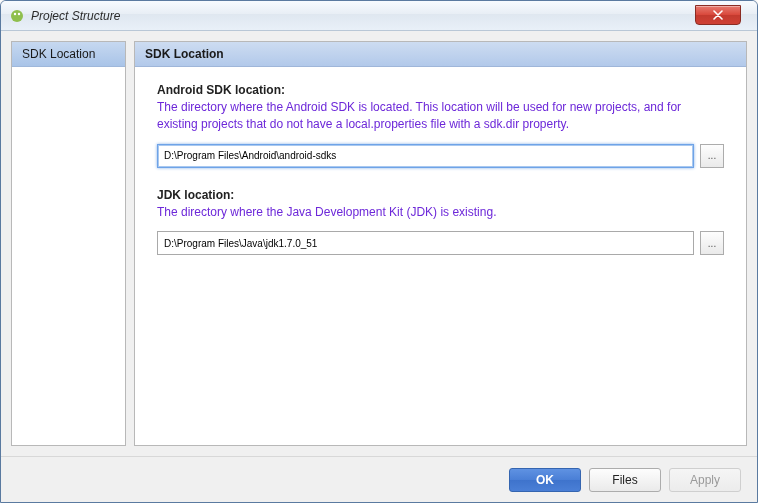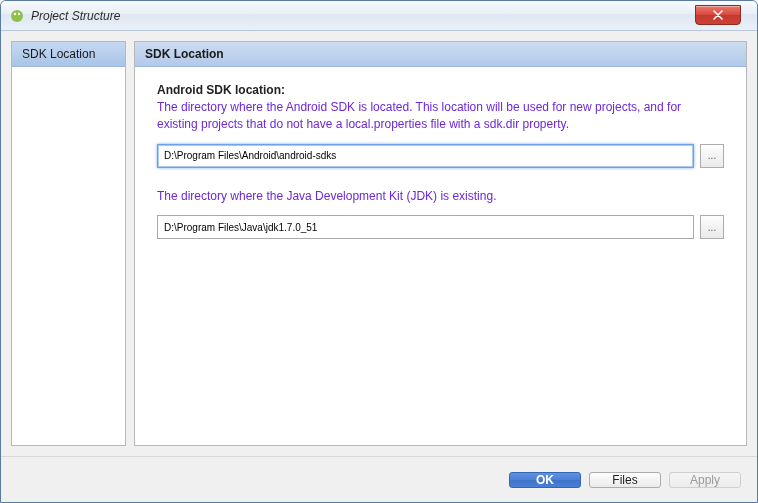--- a/index.html
+++ b/index.html
@@ -95,21 +95,21 @@
     cursor: pointer;
   }
   .footer {
     height: 46px;
     border-top: 1px solid #d8d8d8;
     background: #f0f0f0;
     display: flex; justify-content: flex-end; align-items: center;
     padding: 0 16px; gap: 8px;
   }
   .btn {
-    min-width: 72px; height: 16px;
+    min-width: 72px; height: 24px;
     border: 1px solid #acacac;
     background: linear-gradient(to bottom, #fdfdfd, #eaeaea);
     font-size: 12px;
     border-radius: 3px;
     display: flex; align-items: center; justify-content: center;
     cursor: pointer;
   }
   .btn.primary {
     background: linear-gradient(to bottom, #5f92e2 0%, #4a7fd6 49%, #3e73cc 50%, #4a7fd6 100%);
     border: 1px solid #3565b0;
@@ -159,20 +159,21 @@
           <div class="section-desc">The directory where the Android SDK is located. This location will be used for new projects, and for existing projects that do not have a local.properties file with a sdk.dir property.</div>
           <div class="field-row">
             <input type="text" class="text-input focused" value="D:\Program Files\Android\android-sdks" style="">
             <div class="browse-btn">
               <span>...</span>
             </div>
           </div>
         </div>
 
         <div class="section">
+          <div class="section-title">JDK location:</div>
           <div class="section-desc">The directory where the Java Development Kit (JDK) is existing.</div>
           <div class="field-row">
             <input type="text" class="text-input" value="D:\Program Files\Java\jdk1.7.0_51" style="">
             <div class="browse-btn">
               <span>...</span>
             </div>
           </div>
         </div>
 
       </div>

